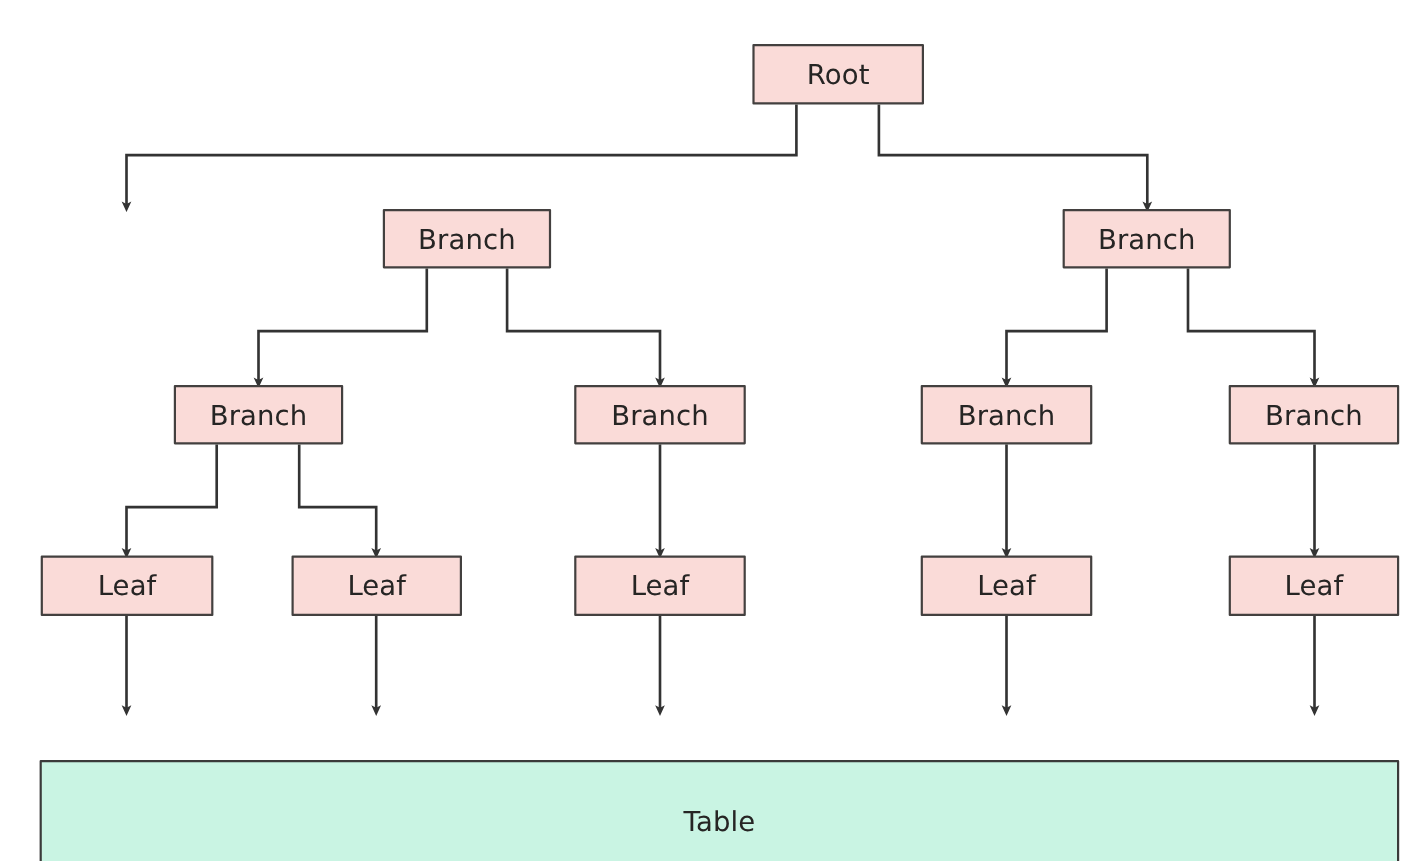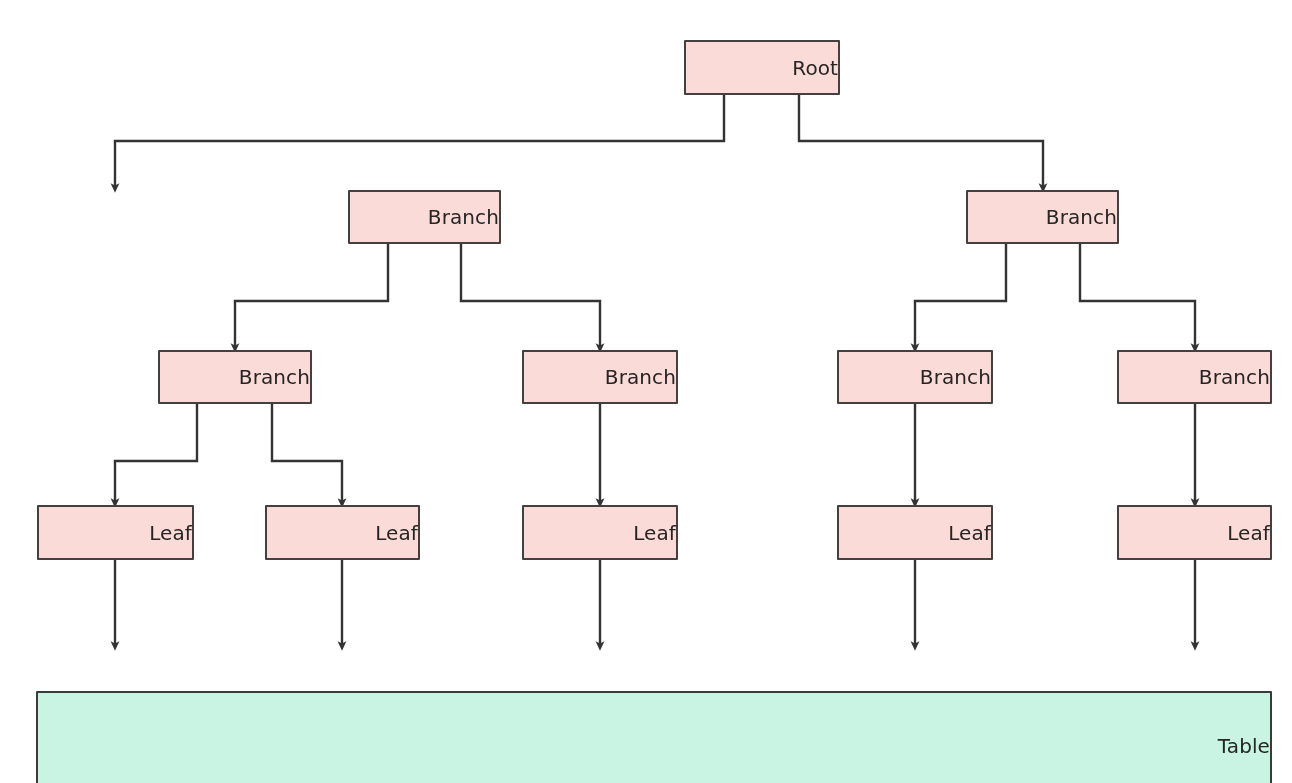--- a/index.html
+++ b/index.html
@@ -24,25 +24,25 @@
     left: 0;
     top: 0;
     width: 1292px;
     height: 783px;
   }
   .node {
     position: absolute;
     box-sizing: border-box;
     display: flex;
     align-items: center;
-    justify-content: flex-end;
+    justify-content: center;
     border: 2px solid #14532d;
     border-radius: 1px;
     color: #262524;
-    font-size: 20px;
+    font-size: 25px;
     line-height: 1;
     letter-spacing: 0.1px;
     white-space: nowrap;
     z-index: 2;
   }
   .node-pink {
     background: #fadbd8;
     border-color: #43403f;
   }
   .node-green {

